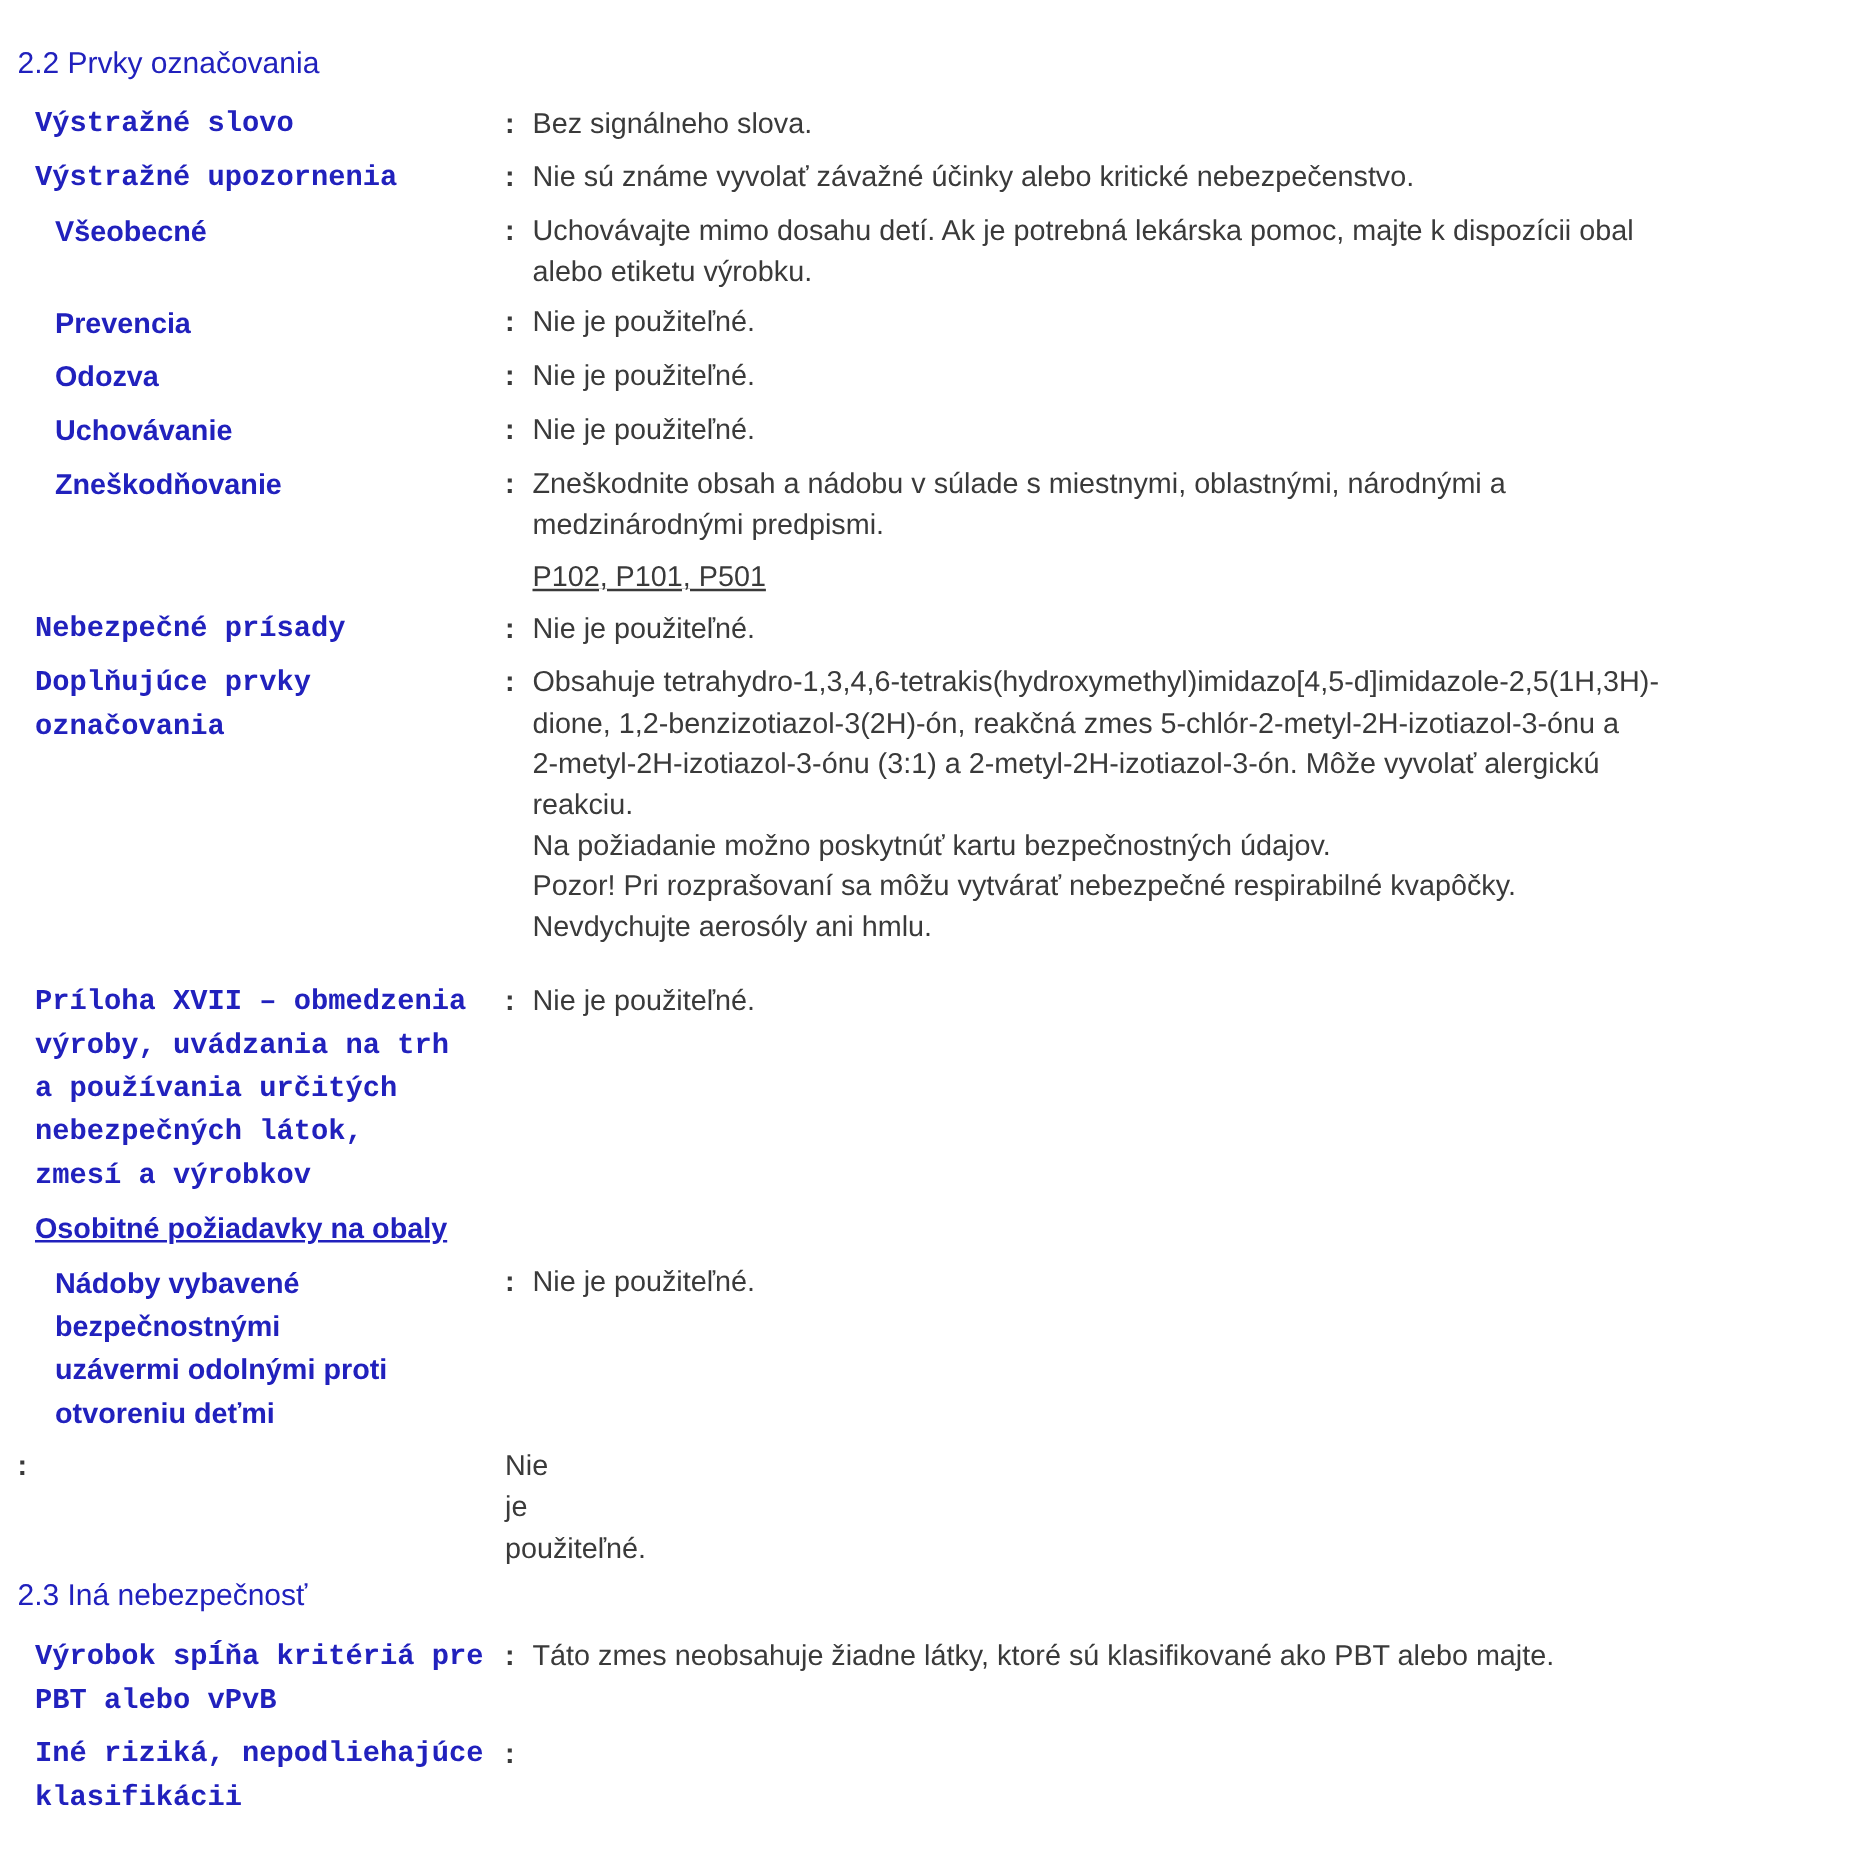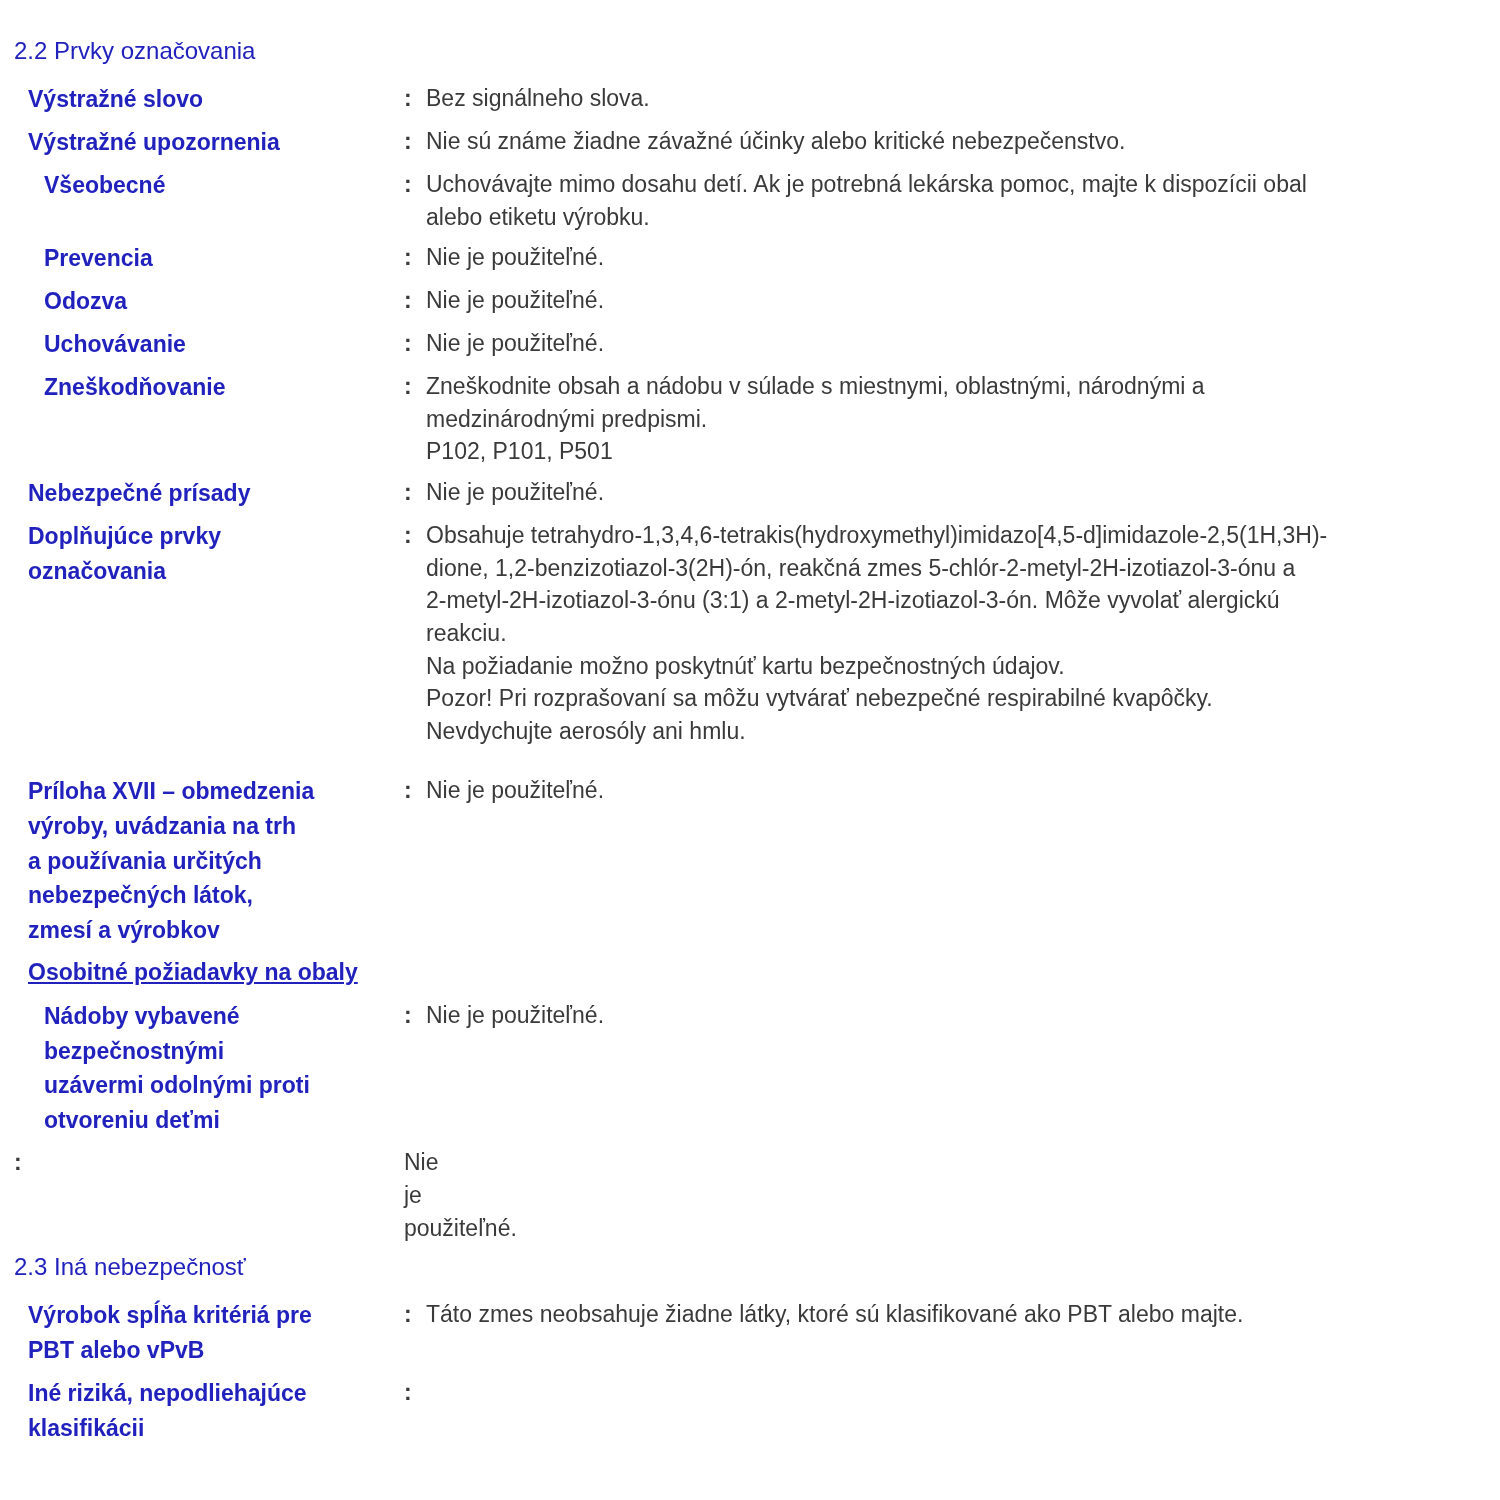--- a/index.html
+++ b/index.html
@@ -46,57 +46,59 @@
   }
   .row.extra-top{
     margin-top:26px;
   }
   .label{
     font-weight:bold;
     color:var(--blue);
     white-space:pre-line;
     line-height:1.52;
   }
-  .label.indent-1{padding-left:14px;}
+  .label.indent-1{padding-left:14px;font-family:Liberation Mono, monospace;}
   .label.indent-2{padding-left:30px;}
   .colon{
     font-weight:bold;
     color:var(--ink);
     text-align:left;
     line-height:1.42;
   }
   .value{
     line-height:1.42;
     padding-right:6px;
   }
   .value .para{
     margin:0;
     white-space:pre-line;
   }
   .value .para + .para{
+    margin-top:10px;
+    text-decoration:underline;
   }
 </style>
 </head>
 <body>
 
 <div class="doc">
   <div id="content">
       <h2 class="sec-heading">2.2 Prvky označovania</h2>
       <div class="row">
     <div class="label indent-1">Výstražné slovo</div>
     <div class="colon">:</div>
     <div class="value">
           <div class="para">Bez signálneho slova.</div>
         </div>
   </div>
       <div class="row">
     <div class="label indent-1">Výstražné upozornenia</div>
     <div class="colon">:</div>
     <div class="value">
-          <div class="para">Nie sú známe žiadne závažné účinky alebo kritické nebezpečenstvo.</div>
+          <div class="para">Nie sú známe vyvolať závažné účinky alebo kritické nebezpečenstvo.</div>
         </div>
   </div>
       <div class="row">
     <div class="label indent-2">Všeobecné</div>
     <div class="colon">:</div>
     <div class="value">
           <div class="para">Uchovávajte mimo dosahu detí.  Ak je potrebná lekárska pomoc, majte k dispozícii obal
 alebo etiketu výrobku.</div>
         </div>
   </div>

